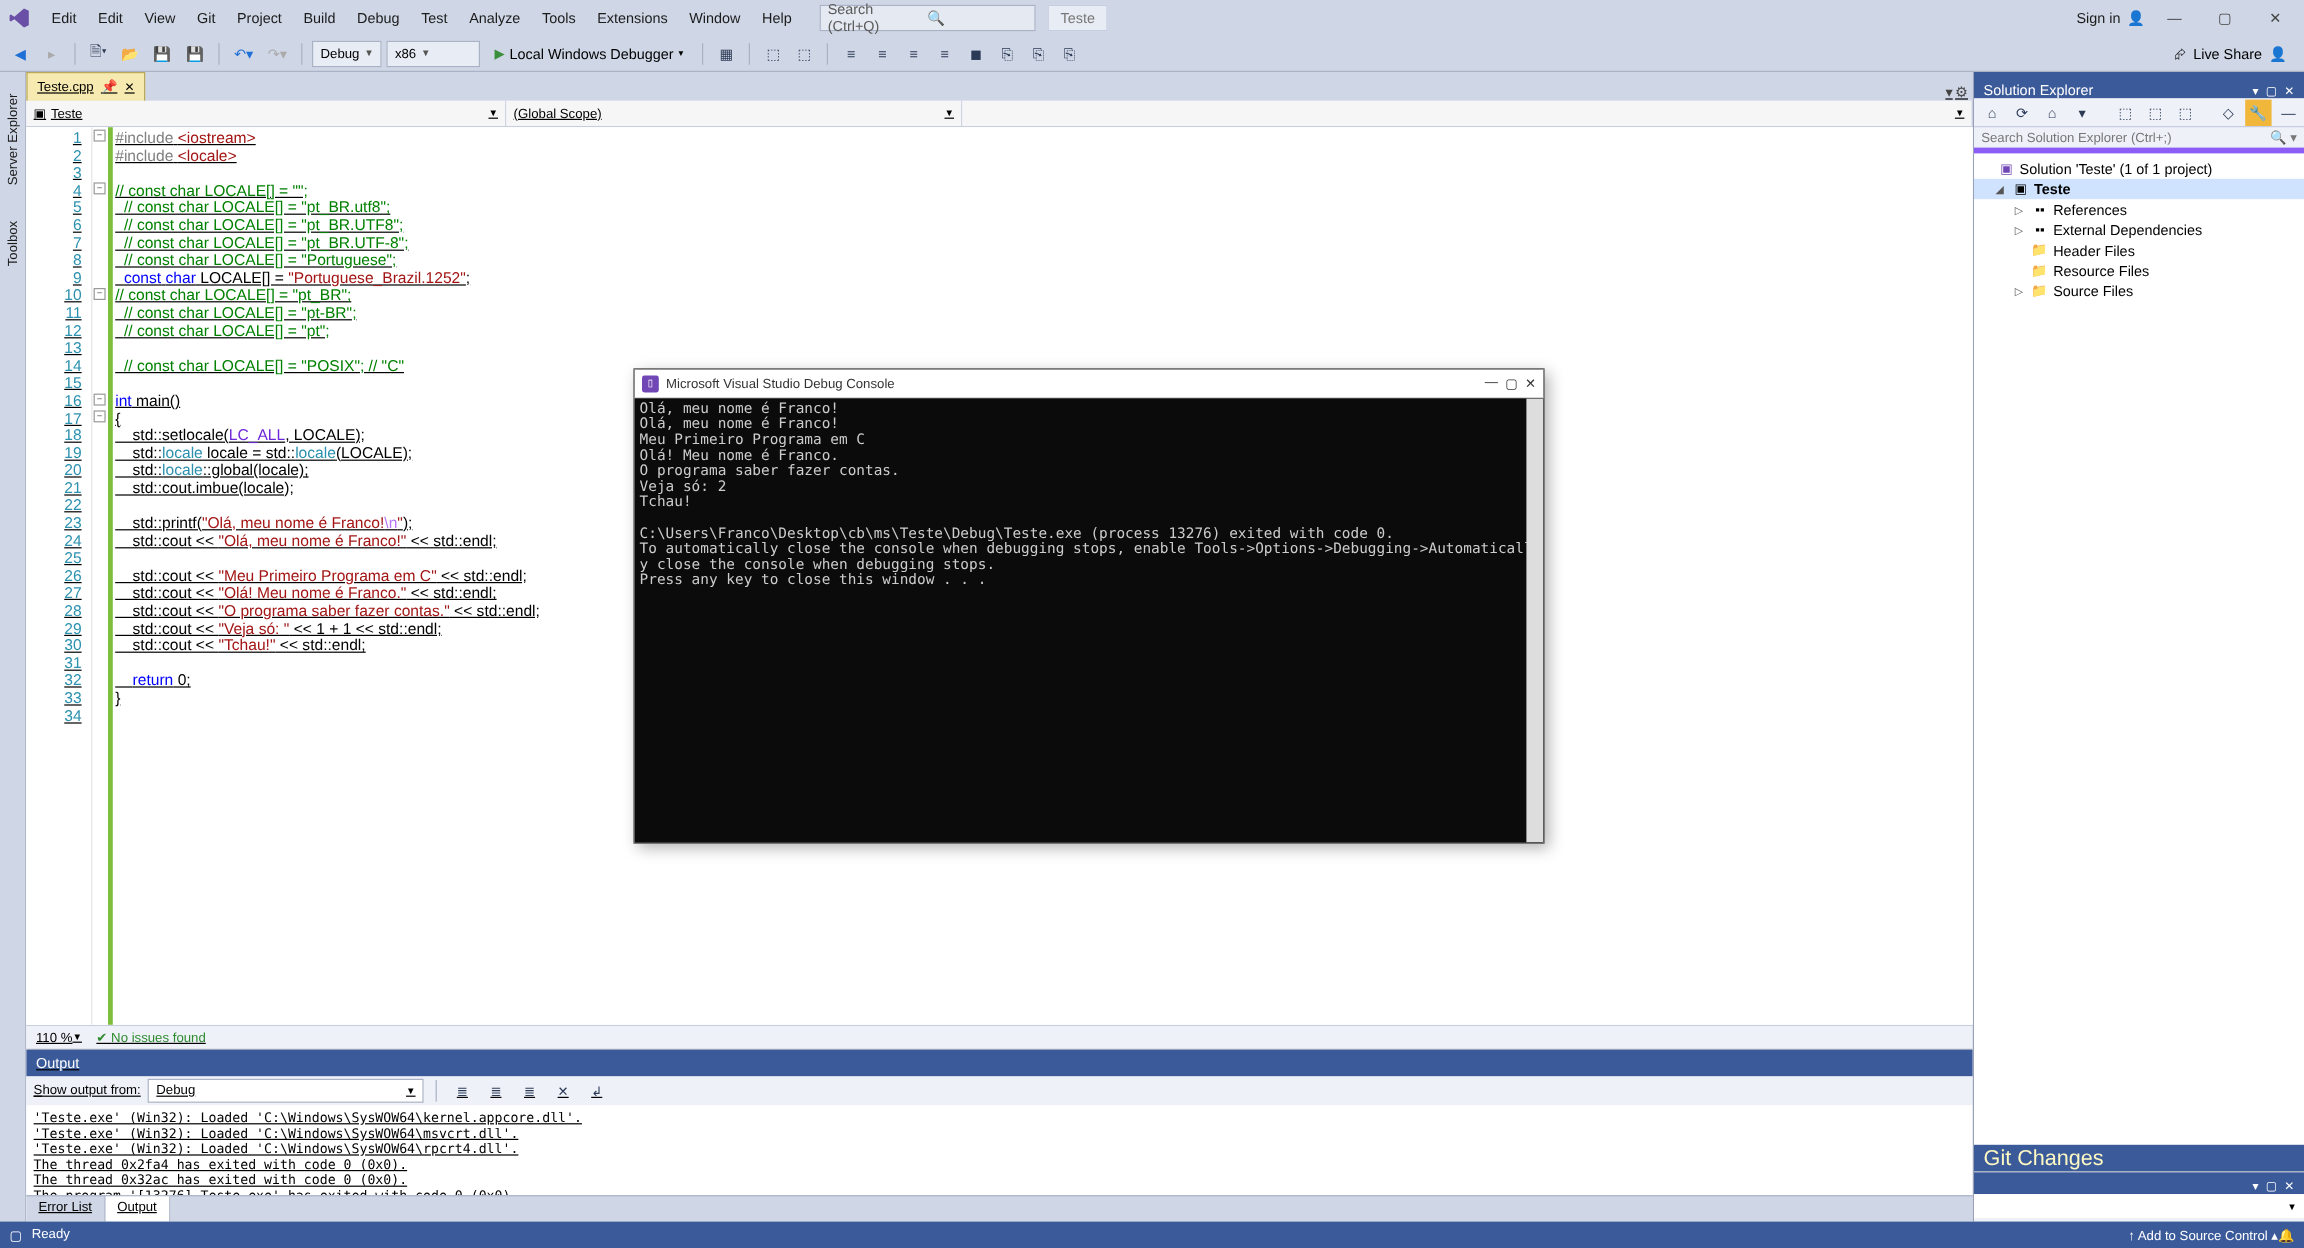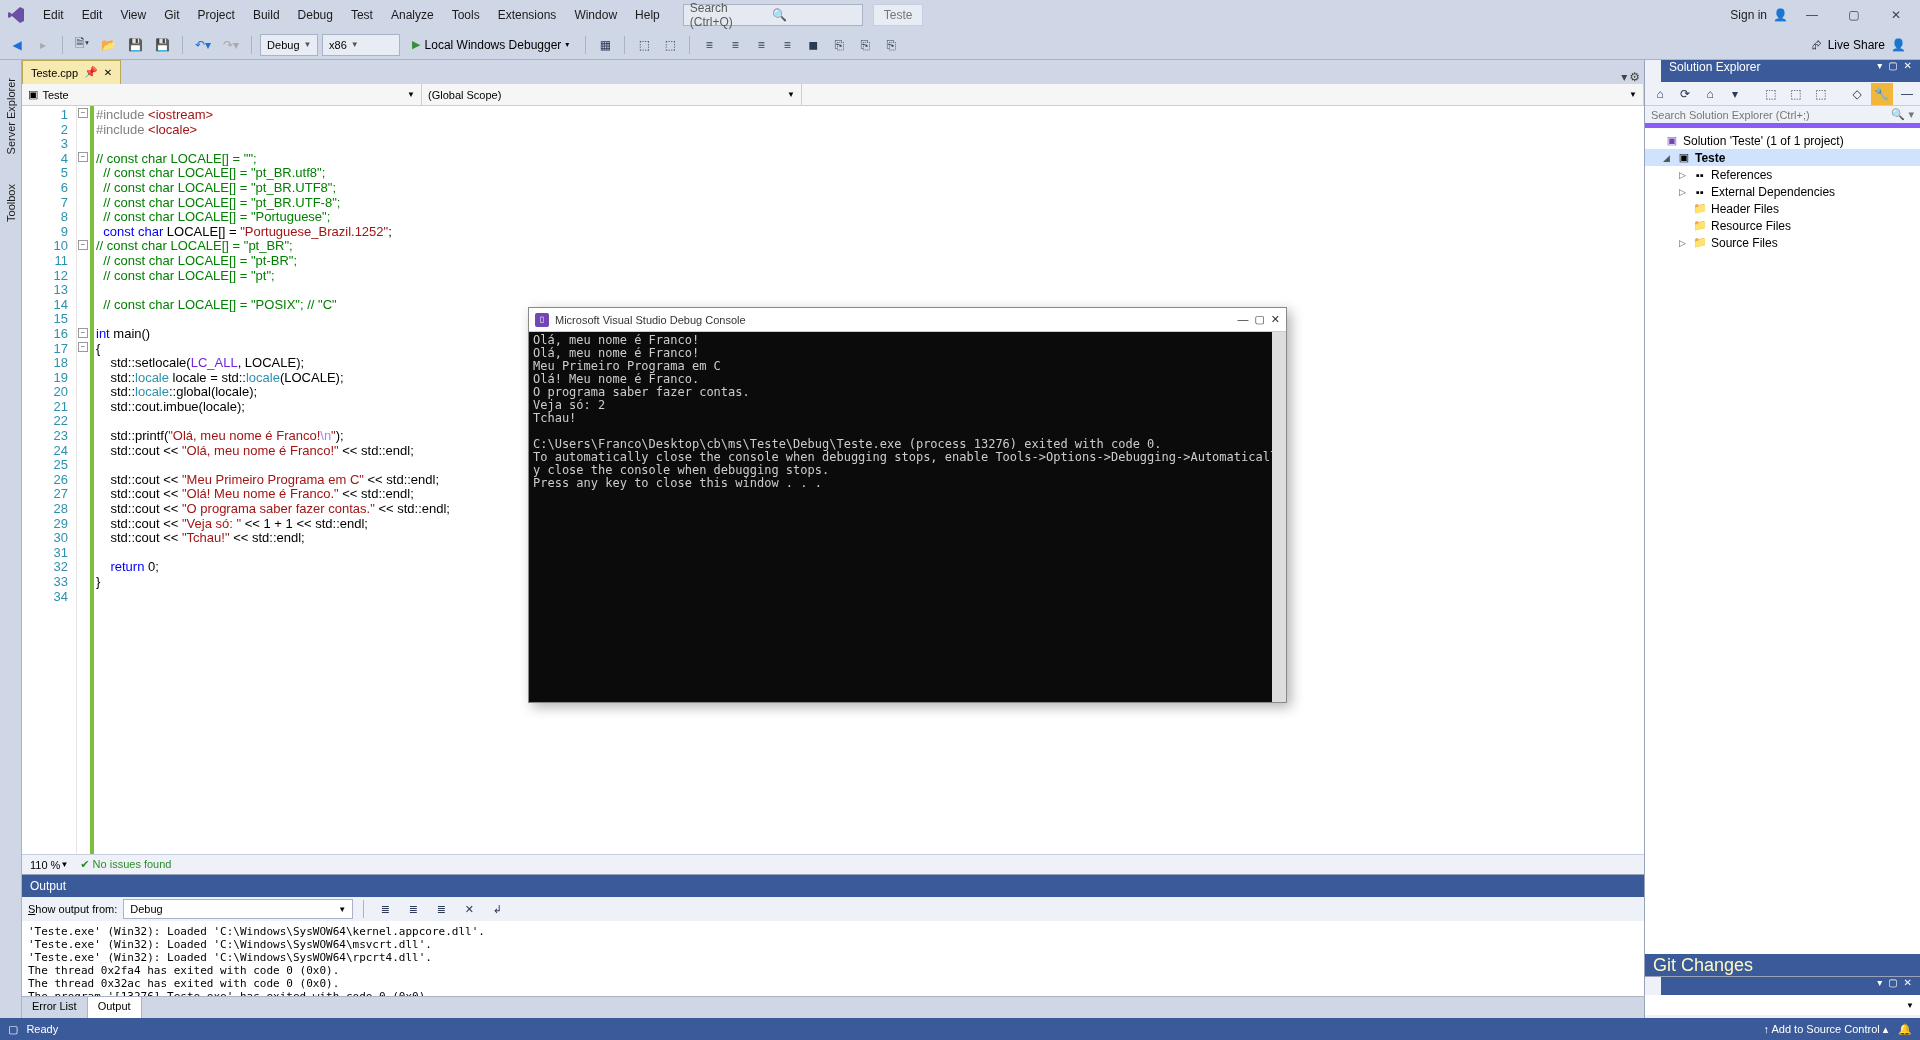--- a/index.html
+++ b/index.html
@@ -23,21 +23,21 @@
 .tb-drop .caret { font-size: 8px; color: #555; }
 .tb-play { display: flex; align-items: center; gap: 4px; padding: 0 8px; height: 22px; }
 .tb-play .tri { color: #3a8f3a; font-size: 11px; }
 .liveshare { margin-left: auto; display: flex; align-items: center; gap: 6px; padding-right: 8px; }
 
 
 .main { position: absolute; top: 60px; left: 0; right: 0; bottom: 22px; display: flex; }
 .left-rail { width: 22px; background: #cfd6e5; border-right: 1px solid #aab2c5; display: flex; flex-direction: column; align-items: center; padding-top: 10px; gap: 14px; }
 .left-rail .vtab { writing-mode: vertical-rl; transform: rotate(180deg); font-size: 11px; color: #1b1b1b; padding: 8px 2px; }
 
-.center-col { flex: 1; display: flex; flex-direction: column; background: #fff; }
+.center-col { flex: 1; display: flex; flex-direction: column; background: #fff; text-decoration: underline; }
 
 
 .doc-tabs { height: 24px; background: #cfd6e5; display: flex; align-items: flex-end; }
 .doc-tab { height: 24px; background: #f7eab0; border: 1px solid #b8a85a; border-bottom: none; display: flex; align-items: center; padding: 0 8px; gap: 6px; font-size: 11px; }
 .doc-tab .close { font-size: 10px; }
 .doc-tabs-right { margin-left: auto; display: flex; gap: 2px; padding-right: 4px; color: #444; }
 
 
 .nav-combos { height: 22px; display: flex; border-bottom: 1px solid #c7cee0; }
 .nav-combo { flex: 1; border-right: 1px solid #c7cee0; display: flex; align-items: center; padding: 0 6px; font-size: 11px; background: #f6f6f6; }
@@ -64,36 +64,36 @@
 .output-title { height: 22px; background: #3b5a9a; color: #fff; display: flex; align-items: center; padding: 0 8px; font-size: 12px; }
 .output-toolbar { height: 24px; display: flex; align-items: center; padding: 0 6px; gap: 6px; background: #eef1f8; font-size: 11px; }
 .output-toolbar .combo { width: 230px; height: 20px; border: 1px solid #aab2c5; background: #fff; display: flex; align-items: center; padding: 0 6px; }
 .output-body { flex: 1; background: #fff; font-family: Consolas, monospace; font-size: 11px; padding: 4px 6px; white-space: pre; overflow: hidden; }
 .output-tabs { height: 22px; background: #cfd6e5; display: flex; border-top: 1px solid #aab2c5; }
 .out-tab { padding: 3px 10px; font-size: 11px; border-right: 1px solid #aab2c5; }
 .out-tab.active { background: #fff; }
 
 
 .right-col { width: 276px; background: #eef1f8; border-left: 1px solid #99a2b9; display: flex; flex-direction: column; }
-.panel-titlebar { height: 22px; background: #3b5a9a; color: #fff; display: flex; align-items: flex-start; padding: 0 8px; font-size: 12px; gap: 6px; margin-left: 16px; }
+.panel-titlebar { height: 22px; background: #3b5a9a; color: #fff; display: flex; align-items: flex-end; padding: 0 8px; font-size: 12px; gap: 6px; }
 .panel-titlebar .right-icons { margin-left: auto; display: flex; gap: 6px; font-size: 10px; }
 .panel-toolbar { height: 24px; background: #eef1f8; display: flex; align-items: center; padding: 0 4px; gap: 3px; border-bottom: 1px solid #c7cee0; }
 .panel-search { height: 22px; border-bottom: 5px solid #8b5cf6; display: flex; align-items: center; padding: 0 6px; font-size: 11px; color: #777; }
 .tree { flex: 1; background: #fff; font-size: 12px; padding: 4px 0; overflow: auto; }
 .tree-row { display: flex; align-items: center; height: 17px; padding-left: 6px; gap: 4px; }
 .tree-row.sel { background: #cfe3ff; }
 .tree .chev { width: 10px; font-size: 9px; color: #555; }
 .tree .ticon { width: 14px; text-align: center; font-size: 11px; }
 .git-title { height: 22px; background: #3b5a9a; color: #fef9c3; display: flex; align-items: center; padding: 0 8px; font-size: 18px; }
 .props-area { height: 42px; background: #eef1f8; border-top: 1px solid #99a2b9; display: flex; flex-direction: column; }
 .props-drop { height: 20px; border: none; background: #fff; width: 100%; }
 
 
 .statusbar { position: absolute; bottom: 0; left: 0; right: 0; height: 22px; background: #3b5a9a; color: #fff; display: flex; align-items: center; padding: 0 8px; font-size: 11px; }
-.statusbar .right { margin-left: auto; display: flex; align-items: center; gap: 10px; }
+.statusbar .right { margin-left: auto; display: flex; align-items: center; }
 
 
 .console-window { position: absolute; top: 307px; left: 528px; width: 759px; height: 396px; background: #0b0b0b; border: 1px solid #888; box-shadow: 4px 4px 12px rgba(0,0,0,0.3); display: flex; flex-direction: column; z-index: 100; }
 .console-titlebar { height: 24px; background: #fff; border-bottom: 1px solid #ccc; display: flex; align-items: center; padding: 0 6px; gap: 6px; font-size: 11px; color: #333; }
 .console-titlebar .cicon { width: 14px; height: 14px; background: #7047b5; border-radius: 2px; color: #fff; font-size: 8px; display: flex; align-items: center; justify-content: center; }
 .console-titlebar .r { margin-left: auto; display: flex; gap: 6px; }
 .console-body { flex: 1; background: #0b0b0b; color: #ccc; font-family: Consolas, monospace; font-size: 12px; line-height: 13px; padding: 2px 4px; white-space: pre-wrap; word-break: break-all; overflow: hidden; position: relative; }
 .console-body::after { content:""; position:absolute; right:0; top:0; bottom:0; width:14px; background:#ddd; }
 
 svg { display: block; }

